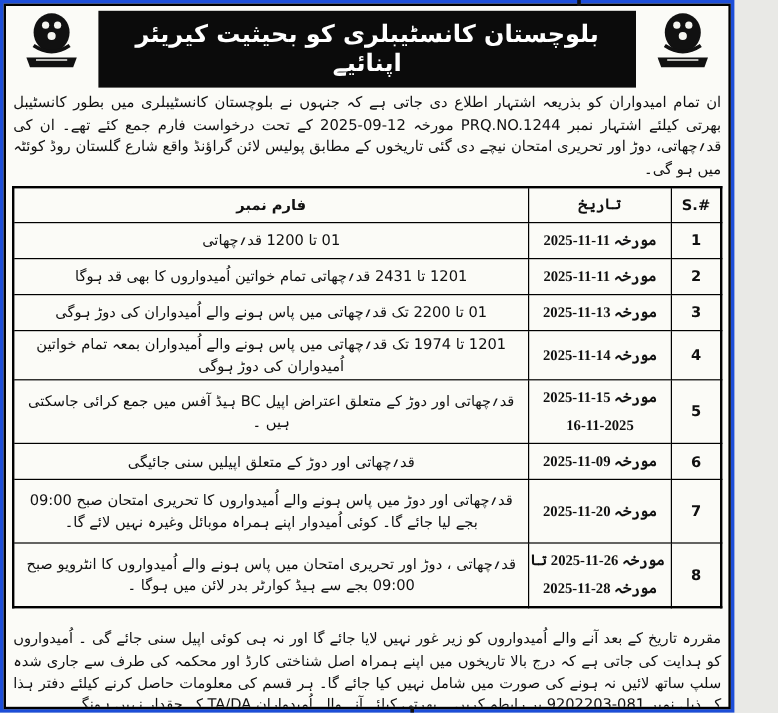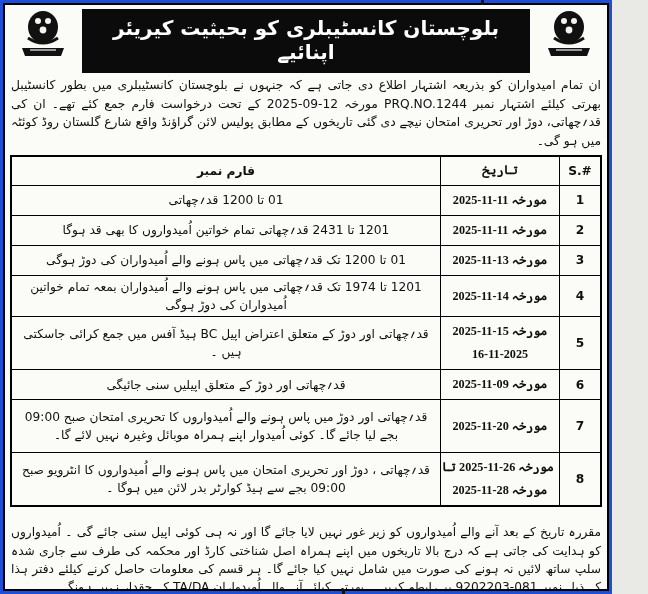--- a/index.html
+++ b/index.html
@@ -115,21 +115,21 @@
           <td class="cell-desc">01 تا 1200 قد؍چھاتی</td>
         </tr>
         <tr class="r-s">
           <td class="cell-sn">2</td>
           <td class="cell-date">مورخہ 11-11-2025</td>
           <td class="cell-desc">1201 تا 2431 قد؍چھاتی    تمام خواتین اُمیدواروں کا بھی قد ہوگا</td>
         </tr>
         <tr class="r-s">
           <td class="cell-sn">3</td>
           <td class="cell-date">مورخہ 13-11-2025</td>
-          <td class="cell-desc">01 تا 1200 تک قد؍چھاتی میں پاس ہونے والے اُمیدواران کی دوڑ ہوگی</td>
+          <td class="cell-desc">01 تا 2200 تک قد؍چھاتی میں پاس ہونے والے اُمیدواران کی دوڑ ہوگی</td>
         </tr>
         <tr class="r-m">
           <td class="cell-sn">4</td>
           <td class="cell-date">مورخہ 14-11-2025</td>
           <td class="cell-desc">1201 تا 1974 تک قد؍چھاتی میں پاس ہونے والے اُمیدواران بمعہ تمام خواتین اُمیدواران کی دوڑ ہوگی</td>
         </tr>
         <tr class="r-l">
           <td class="cell-sn">5</td>
           <td class="cell-date">
             <span class="date-line">مورخہ 15-11-2025</span>

